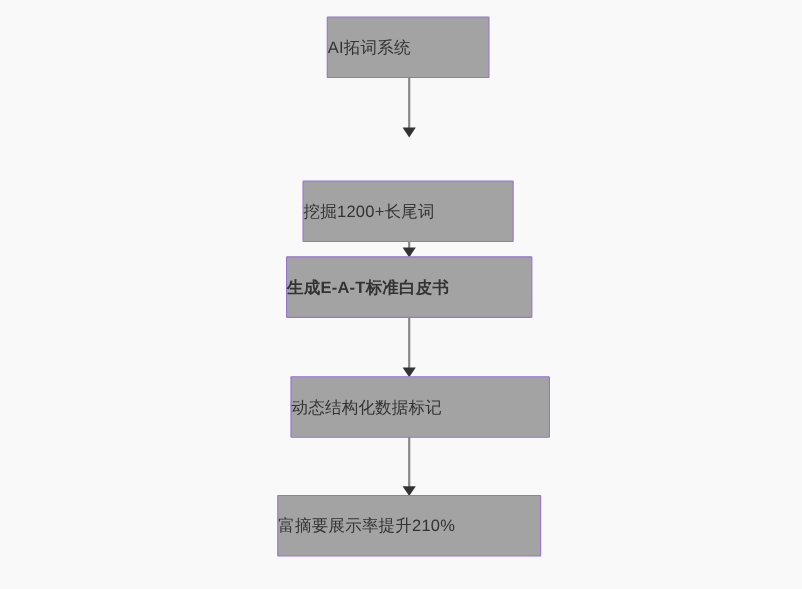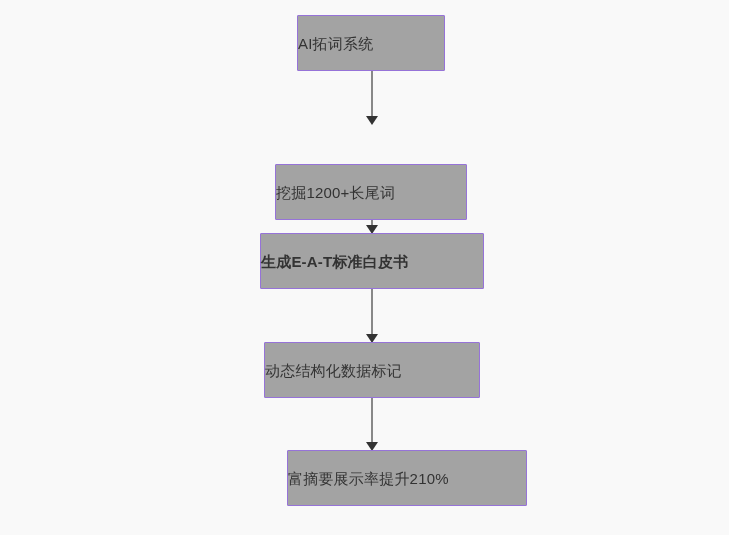--- a/index.html
+++ b/index.html
@@ -77,21 +77,21 @@
   </div>
 
   <div class="node" style="left:275px; top:124px; width:192px; height:56px;margin-top:40px;">
     <span>挖掘1200+长尾词</span>
   </div>
 
   <div class="node" style="left:260px; top:233px; width:224px; height:56px;font-weight:bold;">
     <span>生成E-A-T标准白皮书</span>
   </div>
 
-  <div class="node" style="left:264px; top:342px; width:216px; height:56px;">
+  <div class="node" style="left:264px; top:342px; width:236px; height:56px;">
     <span>动态结构化数据标记</span>
   </div>
 
-  <div class="node" style="left:252px; top:450px; width:240px; height:56px;margin-left:35px;">
+  <div class="node" style="left:252px; top:450px; width:240px; height:56px;">
     <span>富摘要展示率提升210%</span>
   </div>
 
 </div>
 
 </body></html>

